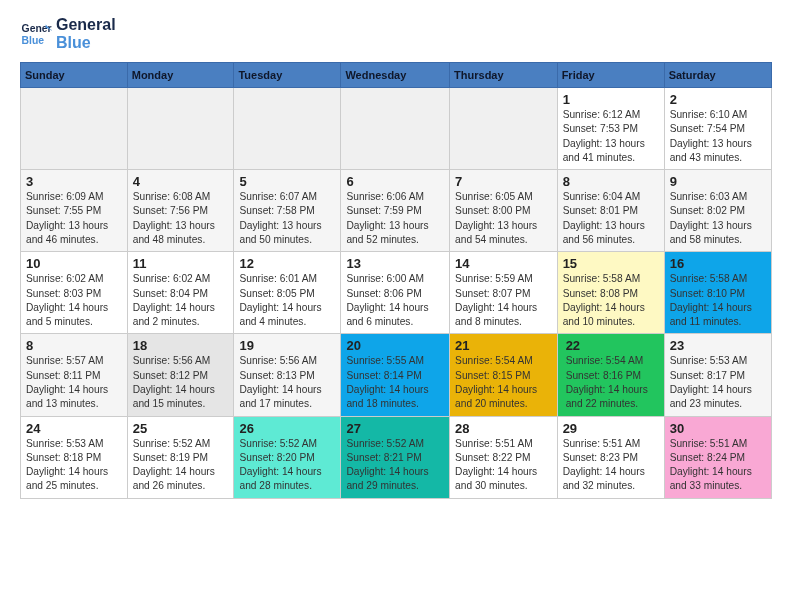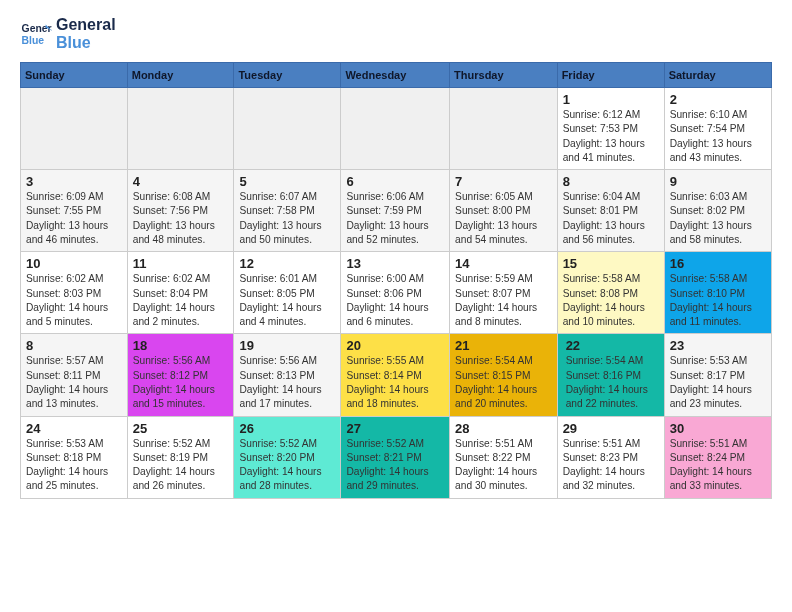--- a/index.html
+++ b/index.html
@@ -251,49 +251,49 @@
           </td>
         </tr>
         <tr>
           <td style="background: rgb(245, 245, 245);">
             <span class="day-num">8</span>
             <div class="day-info">Sunrise: 5:57 AM</div>
             <div class="day-info">Sunset: 8:11 PM</div>
             <div class="day-info">Daylight: 14 hours</div>
             <div class="day-info">and 13 minutes.</div>
           </td>
-          <td style="background: #d946ef;">
+          <td style="background: #e5e5e5;">
             <span class="day-num">18</span>
             <div class="day-info">Sunrise: 5:56 AM</div>
             <div class="day-info">Sunset: 8:12 PM</div>
             <div class="day-info">Daylight: 14 hours</div>
             <div class="day-info">and 15 minutes.</div>
           </td>
           <td style="background: rgb(245, 245, 245);">
             <span class="day-num">19</span>
             <div class="day-info">Sunrise: 5:56 AM</div>
             <div class="day-info">Sunset: 8:13 PM</div>
             <div class="day-info">Daylight: 14 hours</div>
             <div class="day-info">and 17 minutes.</div>
           </td>
-          <td style="background: #fde047; margin-top: 19px;">
+          <td style="background: #0ea5e9; margin-top: 19px;">
             <span class="day-num">20</span>
             <div class="day-info">Sunrise: 5:55 AM</div>
             <div class="day-info">Sunset: 8:14 PM</div>
             <div class="day-info">Daylight: 14 hours</div>
             <div class="day-info">and 18 minutes.</div>
           </td>
           <td style="background: #eab308;">
             <span class="day-num">21</span>
             <div class="day-info">Sunrise: 5:54 AM</div>
             <div class="day-info">Sunset: 8:15 PM</div>
             <div class="day-info">Daylight: 14 hours</div>
             <div class="day-info">and 20 minutes.</div>
           </td>
-          <td style="background: #14b8a6; padding-left: 8px;">
+          <td style="background: #22c55e; padding-left: 8px;">
             <span class="day-num">22</span>
             <div class="day-info">Sunrise: 5:54 AM</div>
             <div class="day-info">Sunset: 8:16 PM</div>
             <div class="day-info">Daylight: 14 hours</div>
             <div class="day-info">and 22 minutes.</div>
           </td>
           <td style="background: rgb(245, 245, 245);">
             <span class="day-num">23</span>
             <div class="day-info">Sunrise: 5:53 AM</div>
             <div class="day-info">Sunset: 8:17 PM</div>

